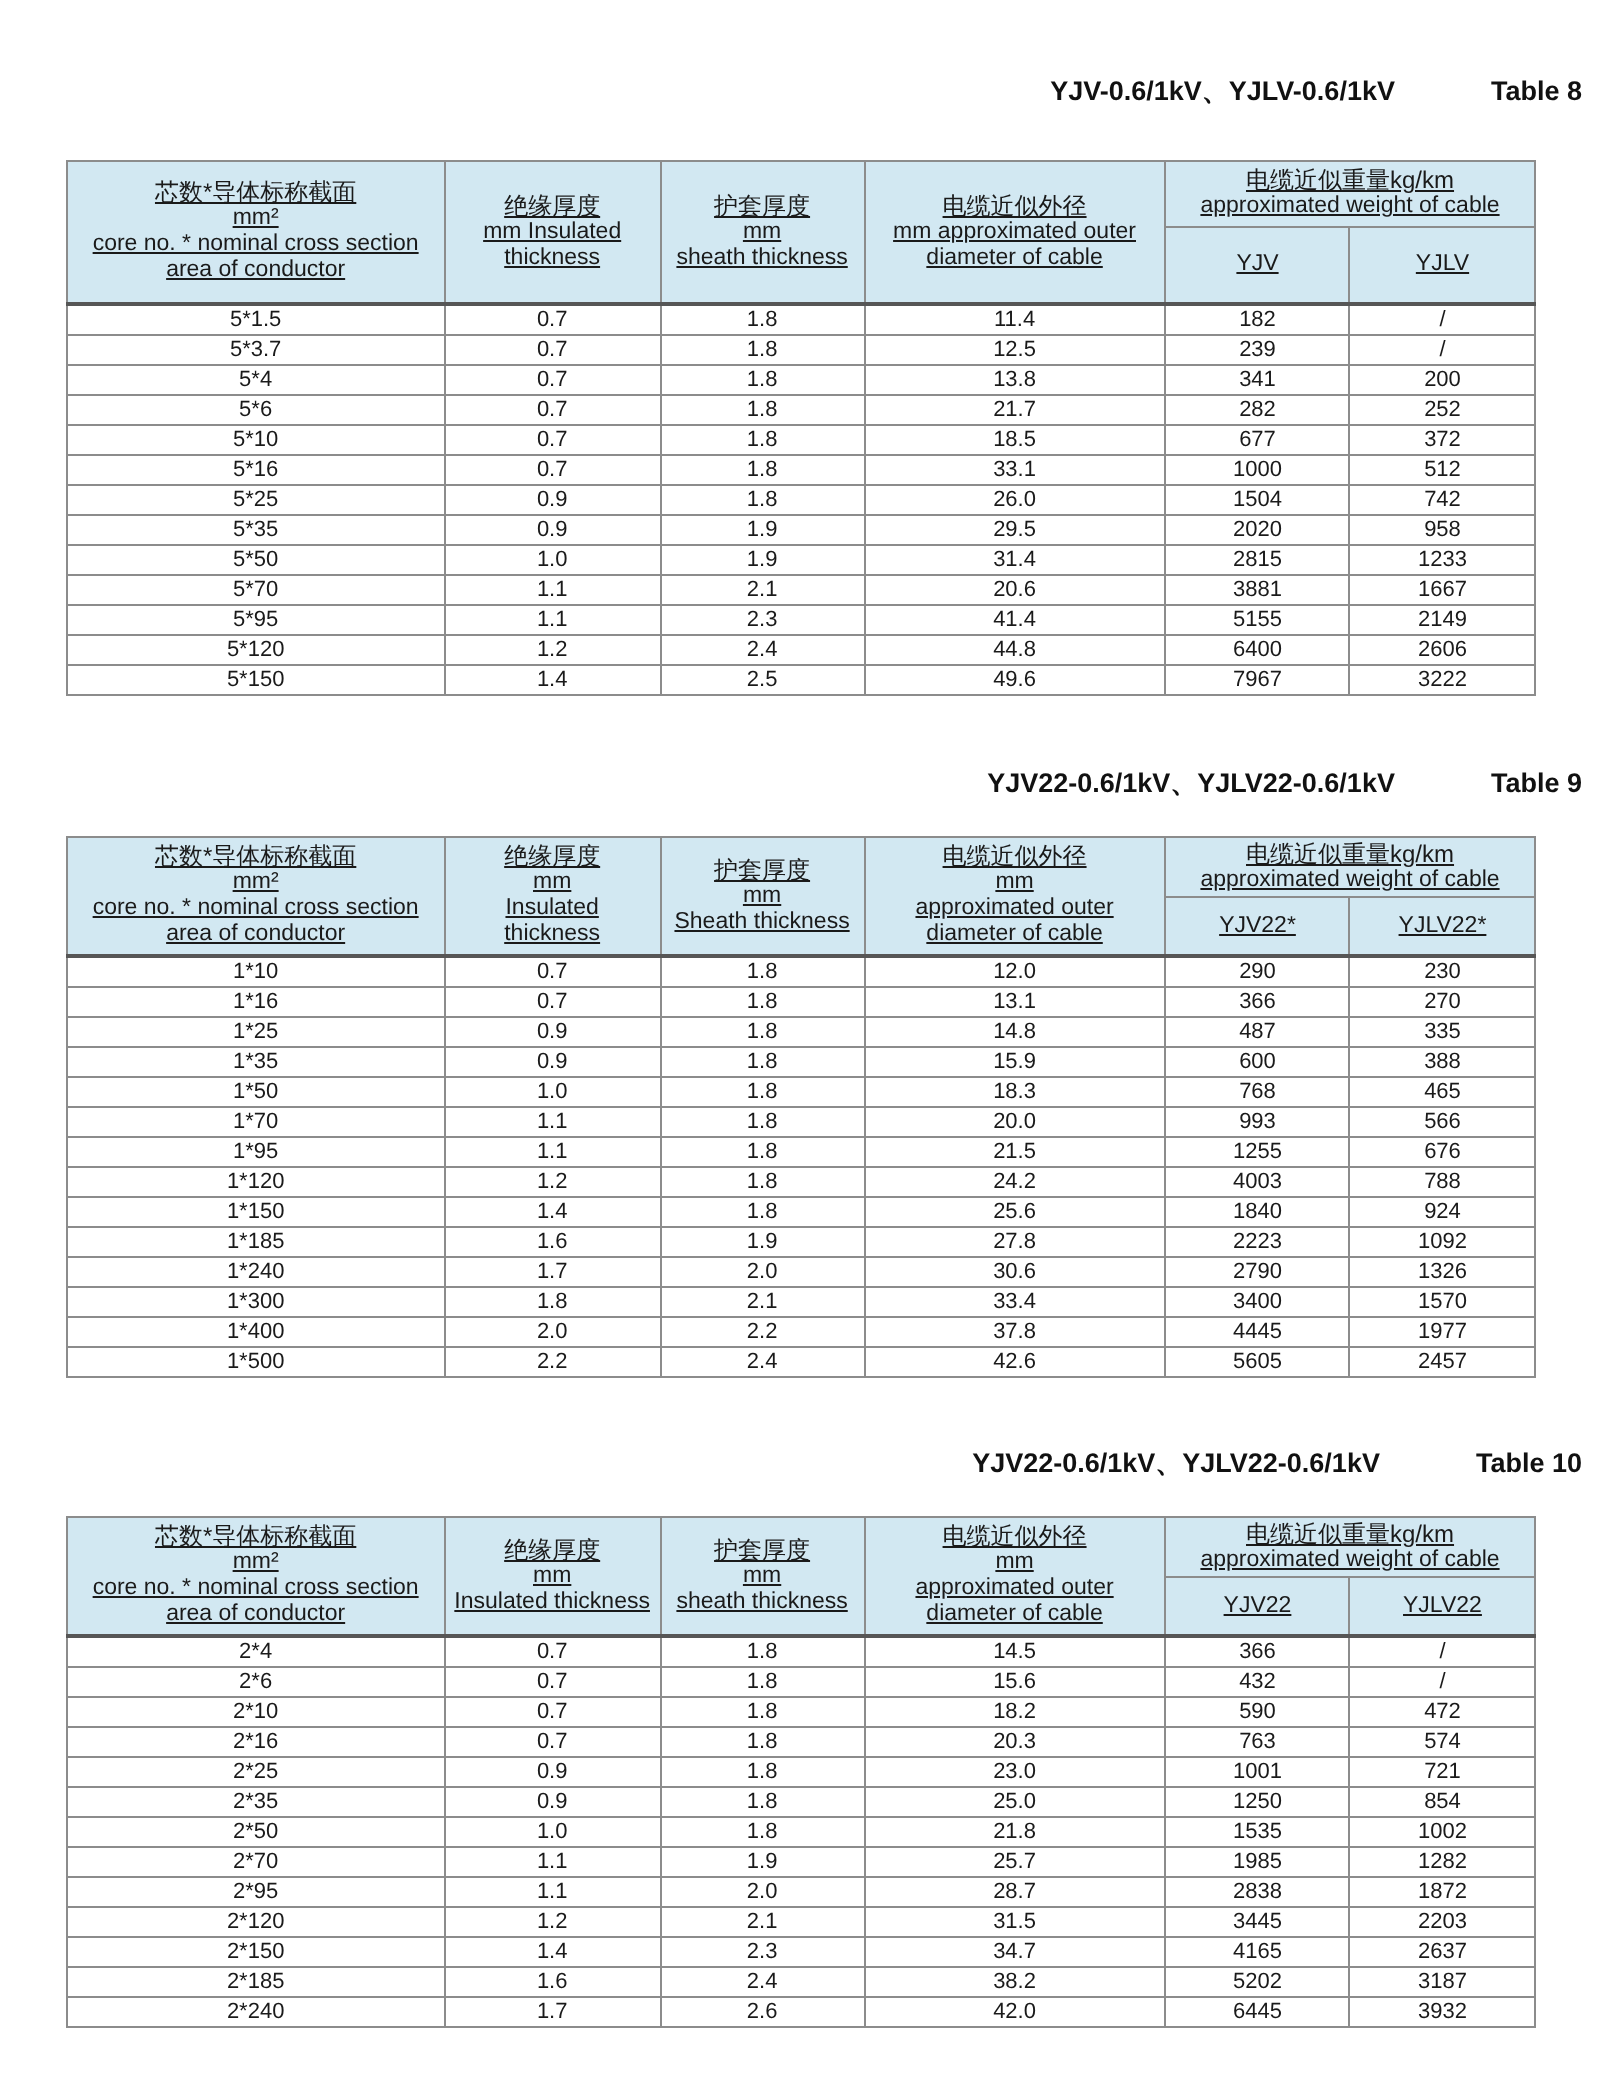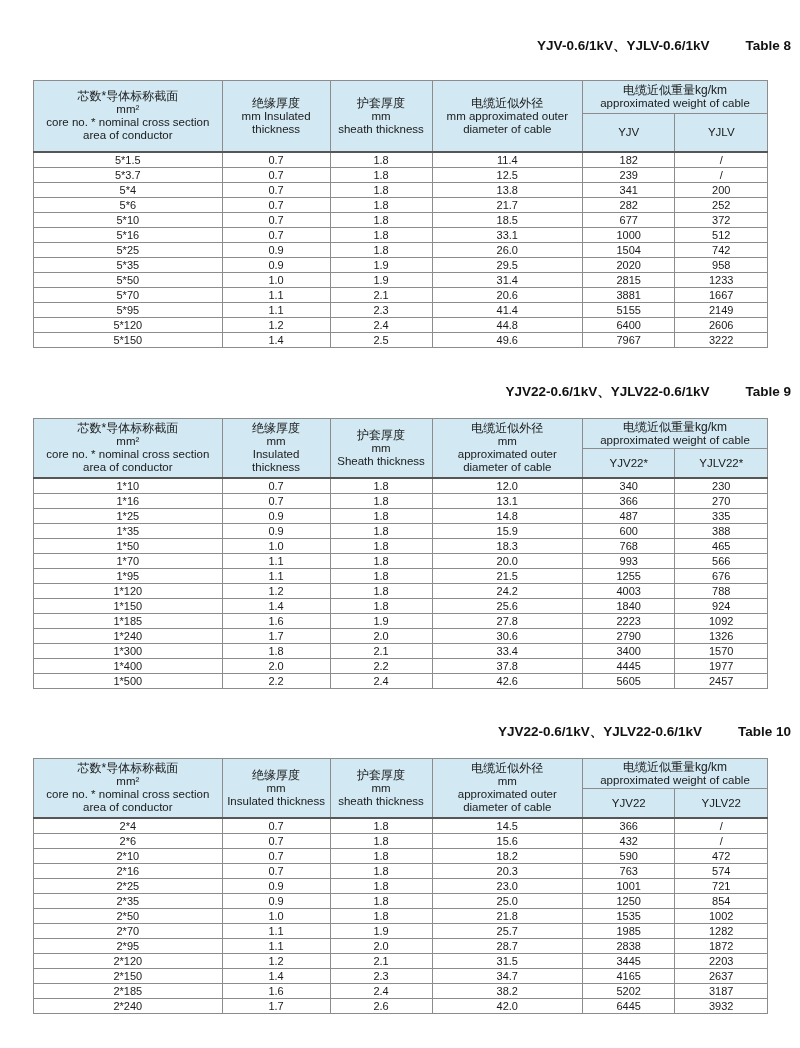--- a/index.html
+++ b/index.html
@@ -8,21 +8,21 @@
     background: #ffffff;
     font-family: "Liberation Sans", sans-serif;
     color: #1a1a1a;
     overflow: hidden;
   }
   .page { width: 800px; height: 1048px; box-sizing: border-box; padding-top: 38px; }
 
   .table-block { width: 768px; margin-left: 33px; }
   .tb-title {
     display: flex; justify-content: flex-end; align-items: baseline;
-    gap: 36px; padding-right: 10px;
+    gap: 48px; padding-right: 10px;
     font-weight: 700; font-size: 13.5px; line-height: 16px; color:#111;
   }
   .blk-0 .tb-title { margin-top: 0; }
   .blk-1 .tb-title { margin-top: 36px; }
   .blk-2 .tb-title { margin-top: 35px; }
 
   table.spec-table {
     width: 735px; table-layout: fixed;
     border-collapse: collapse;
     border: 1px solid #565656;
@@ -32,21 +32,21 @@
 
   col.c1 { width: 25.7%; } col.c2 { width: 14.7%; } col.c3 { width: 13.9%; }
   col.c4 { width: 20.5%; } col.c5 { width: 12.6%; } col.c6 { width: 12.6%; }
 
   th, td { border: 1px solid #8c8c8c; padding: 0; text-align: center; }
   thead th {
     background: #d2e8f2;
     font-weight: 400; font-size: 11.5px; line-height: 13px;
     vertical-align: middle;
   }
-  thead { border-bottom: 2px solid #565656; }
+  thead { border-bottom: 2px solid #565656; text-decoration: underline; }
   thead .hline { white-space: nowrap; }
   thead .hline:first-child { font-size: 12px; }
 
   
   .head-tall  th.w-group { height: 32px; }
   .head-tall  tr.sub-row th { height: 37px; }
   .head-short th.w-group { height: 29px; }
   .head-short tr.sub-row th { height: 28px; }
 
   tbody td {
@@ -262,21 +262,21 @@
           <th>YJV22*</th>
           <th>YJLV22*</th>
         </tr>
       </thead>
       <tbody>
           <tr>
             <td>1*10</td>
             <td>0.7</td>
             <td>1.8</td>
             <td>12.0</td>
-            <td>340</td>
+            <td>290</td>
             <td>230</td>
           </tr>
           <tr>
             <td>1*16</td>
             <td>0.7</td>
             <td>1.8</td>
             <td>13.1</td>
             <td>366</td>
             <td>270</td>
           </tr>

